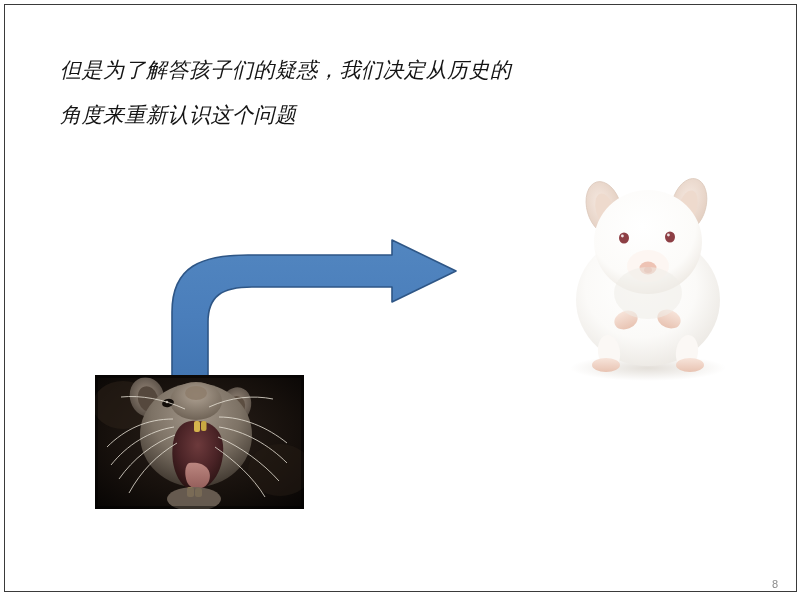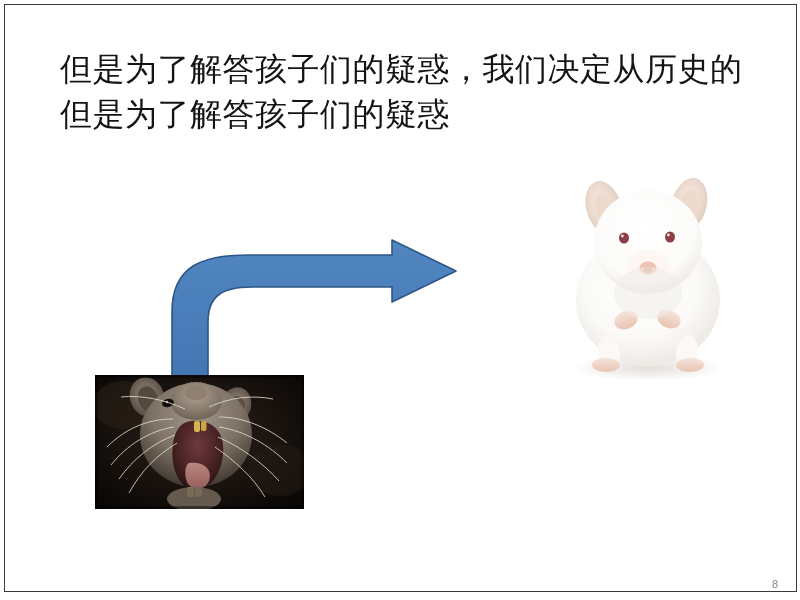--- a/index.html
+++ b/index.html
@@ -34,24 +34,25 @@
   .slide-border-left   { left: 4px;  top: 4px;  width: 1px;  height: 588px; }
   .slide-border-right  { left: 796px; top: 4px; width: 1px;  height: 588px; }
 
   
   #title-block {
     position: absolute;
     left: 60px;
     top: 47px;
     width: 700px;
     color: #141414;
-    font-size: 32px;
+    font-size: 21px;
     line-height: 45px;
     letter-spacing: 0.5px;
     font-weight: 400;
+    font-style: italic;
   }
   #title-block .tline { display: block; white-space: nowrap; }
 
   
   #arrow-wrap {
     position: absolute;
     left: 160px;
     top: 230px;
     width: 400px;
     height: 160px;
@@ -97,21 +98,21 @@
 
 <div id="slide">
 
   <div class="slide-border-top"></div>
   <div class="slide-border-left"></div>
   <div class="slide-border-right"></div>
   <div class="slide-border-bottom"></div>
 
   <div id="title-block">
     <span class="tline">但是为了解答孩子们的疑惑，我们决定从历史的</span>
-    <span class="tline">但是为了解答孩子们的疑惑</span>
+    <span class="tline">角度来重新认识这个问题</span>
   </div>
 
   <div id="arrow-wrap">
     <svg width="400" height="160" viewBox="0 0 400 160" xmlns="http://www.w3.org/2000/svg">
       <defs>
         <linearGradient id="arrGrad" x1="0" y1="0" x2="0" y2="1">
           <stop offset="0%" stop-color="#5286c0"></stop>
           <stop offset="55%" stop-color="#4a7ebb"></stop>
           <stop offset="100%" stop-color="#4376b2"></stop>
         </linearGradient>

